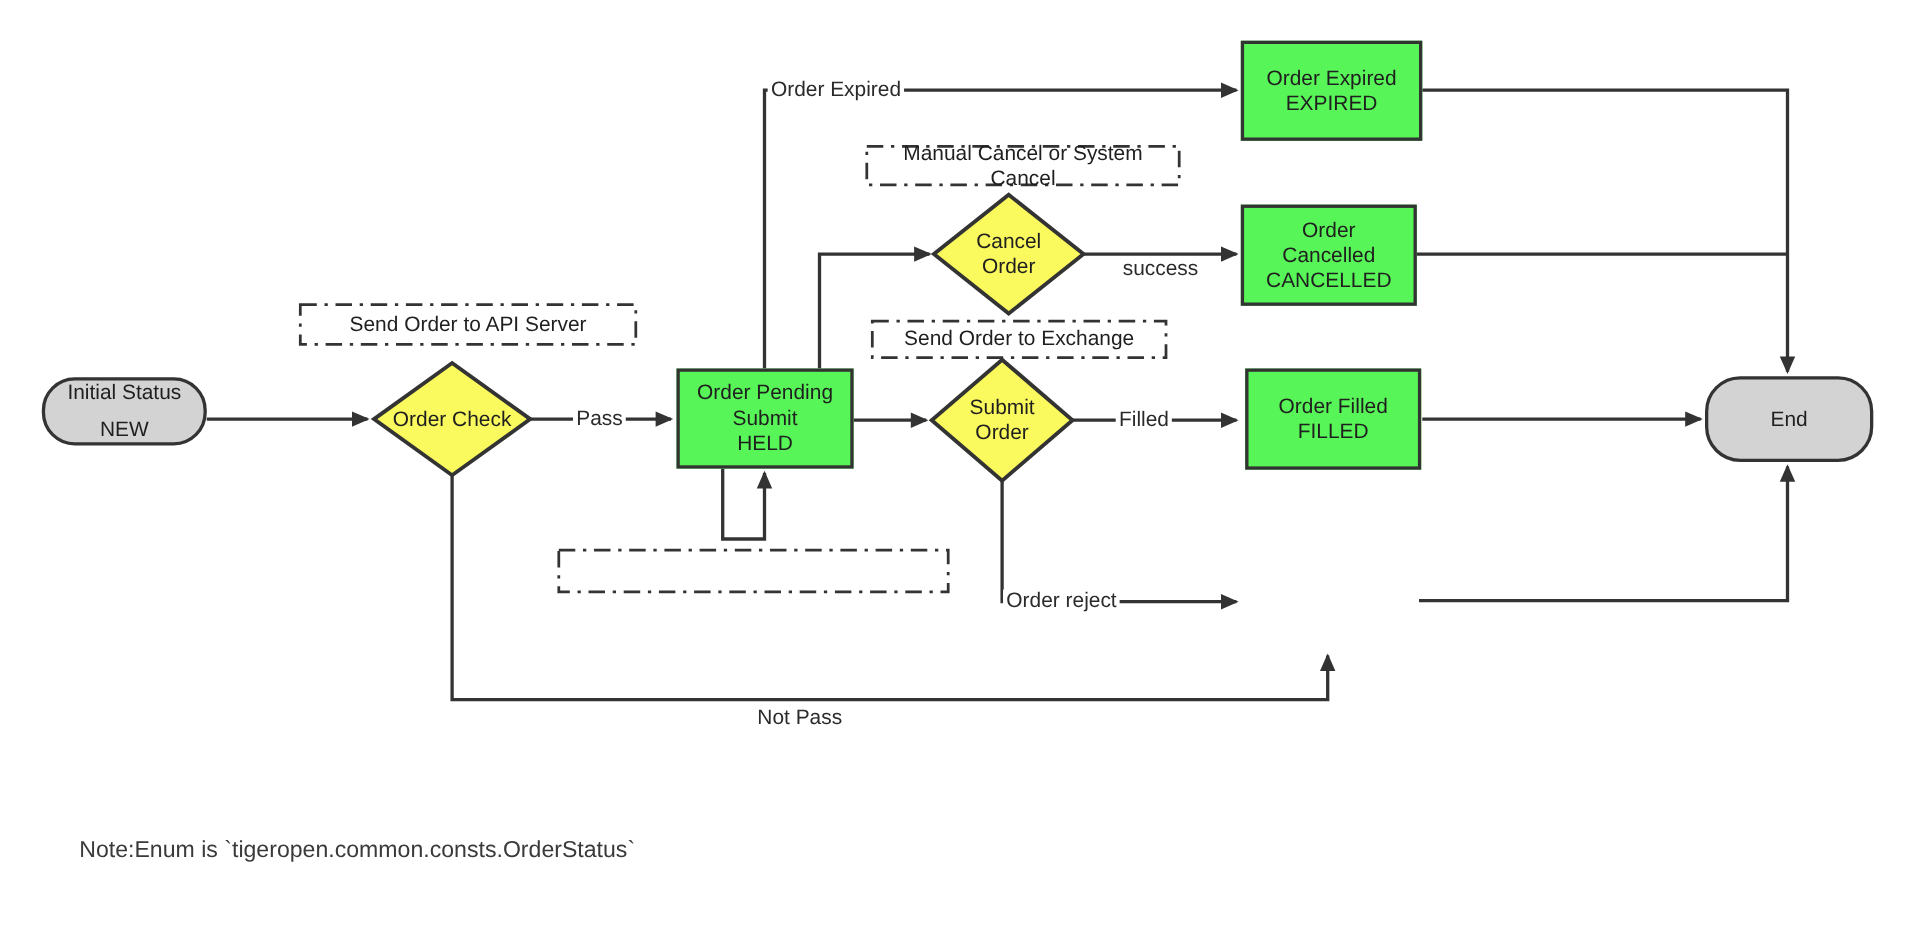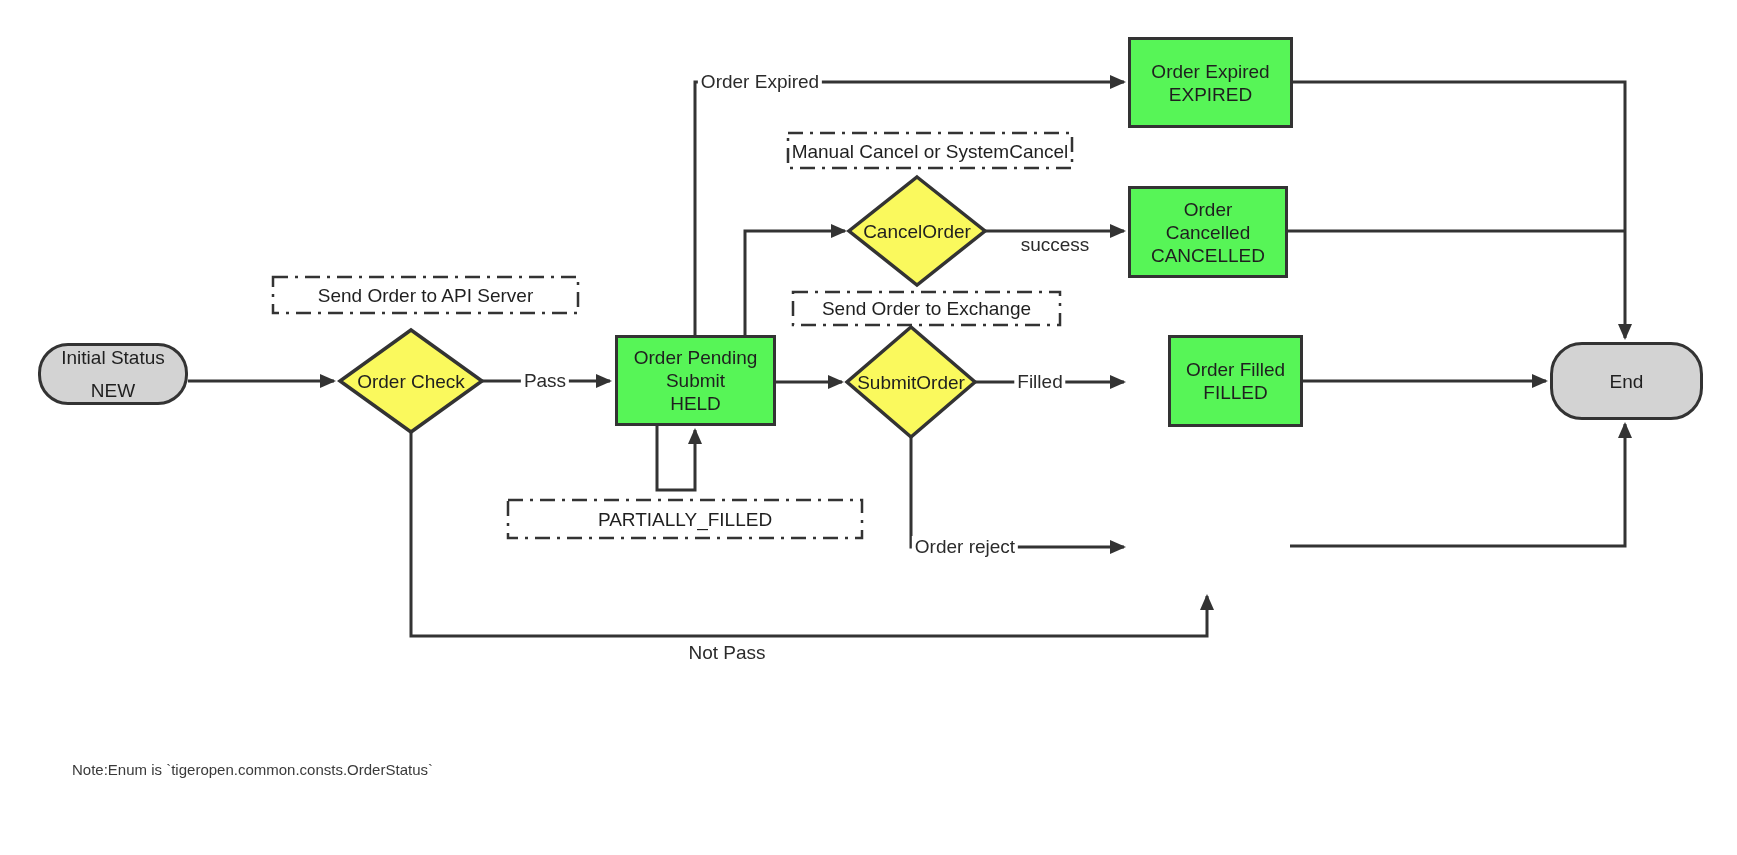--- a/index.html
+++ b/index.html
@@ -25,30 +25,30 @@
   .arrow-fill{fill:var(--stroke);}
   .node{
     position:absolute;box-sizing:border-box;
     display:flex;flex-direction:column;align-items:center;justify-content:center;
     text-align:center;font-size:19px;line-height:23px;
   }
   .state{background:var(--state-fill);border:3px solid var(--stroke);}
   .terminal{background:var(--terminal-fill);border:3.5px solid var(--stroke);}
   .overlay-label{
     position:absolute;box-sizing:border-box;
-    display:flex;align-items:center;justify-content:center;
+    display:flex;flex-direction:column;align-items:center;justify-content:center;
     text-align:center;font-size:19px;line-height:23px;color:var(--text);
   }
   .edge-label{
     position:absolute;transform:translate(-50%,-50%);
     background:#ffffff;padding:0 3px;
     font-size:19px;line-height:22px;color:#2b2b2b;white-space:nowrap;
   }
   .note{
-    position:absolute;font-size:15px;color:#3a3a3a;white-space:nowrap;
+    position:absolute;font-size:21px;color:#3a3a3a;white-space:nowrap;
   }
 </style>
 </head>
 <body>
 
 <div id="canvas">
 
   <svg id="wires" width="1737" height="855" viewBox="0 0 1737 855">
     <defs>
       <marker id="arrowhead" markerWidth="18" markerHeight="16" refX="15" refY="8" orient="auto" markerUnits="userSpaceOnUse">
@@ -96,21 +96,21 @@
     <div>Order Expired</div>
     <div>EXPIRED</div>
   </div>
 
   <div class="node state" style="left:1128px;top:186px;width:160px;height:92px;">
     <div>Order</div>
     <div>Cancelled</div>
     <div>CANCELLED</div>
   </div>
 
-  <div class="node state" style="left:1168px;top:335px;width:135px;height:92px;">
+  <div class="node state" style="left:1132px;top:335px;width:160px;height:92px;">
     <div>Order Filled</div>
     <div>FILLED</div>
   </div>
 
 
   <div class="node terminal" style="left:1550px;top:342px;width:153px;height:78px;border-radius:32px;">
     <div>End</div>
   </div>
 
   <div class="overlay-label" style="left:346px;top:370px;width:130px;height:23px;">
@@ -128,23 +128,20 @@
   <div class="overlay-label" style="left:273px;top:277px;width:305px;height:36px;">
     <div>Send Order to API Server</div>
   </div>
   <div class="overlay-label" style="left:788px;top:128px;width:284px;height:46px;">
     <div>Manual Cancel or System</div>
     <div>Cancel</div>
   </div>
   <div class="overlay-label" style="left:793px;top:292px;width:267px;height:33px;">
     <div>Send Order to Exchange</div>
   </div>
-  <div class="overlay-label" style="left:508px;top:500px;width:354px;height:38px;">
-    <div>PARTIALLY_FILLED</div>
-  </div>
 
   <div class="edge-label" style="left:545px;top:381px;">Pass</div>
   <div class="edge-label" style="left:760px;top:82px;">Order Expired</div>
   <div class="edge-label" style="left:1055px;top:232px;margin-top:13px;">success</div>
   <div class="edge-label" style="left:1040px;top:382px;">Filled</div>
   <div class="edge-label" style="left:965px;top:547px;">Order reject</div>
   <div class="edge-label" style="left:727px;top:636px;margin-top:17px;">Not Pass</div>
 
   <div class="note" style="left:72px;top:761px;">Note:Enum is `tigeropen.common.consts.OrderStatus`</div>
 

